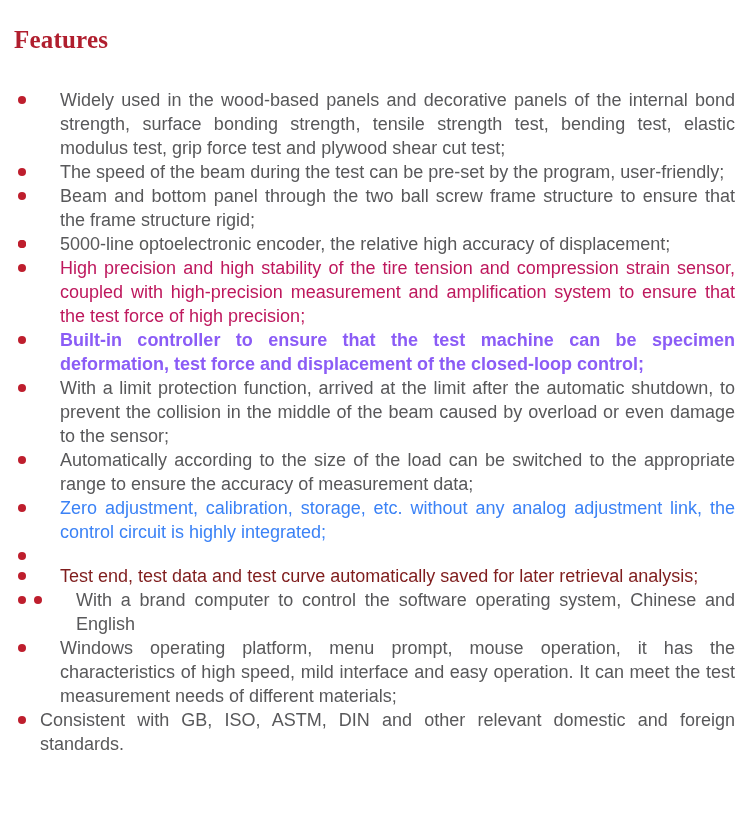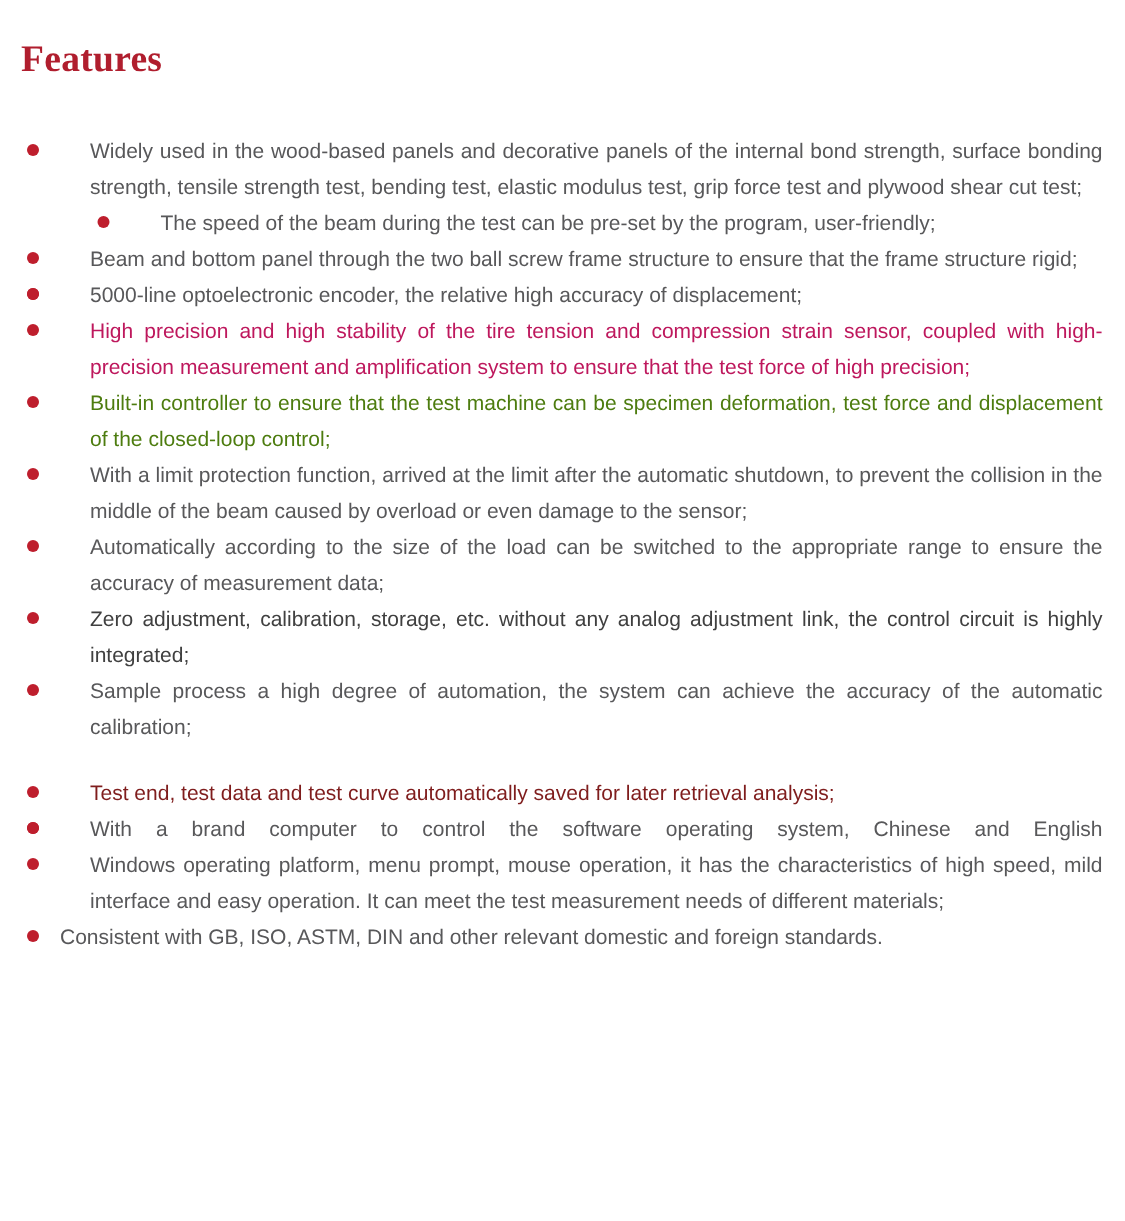--- a/index.html
+++ b/index.html
@@ -28,50 +28,51 @@
   }
   ul.features {
     list-style: none;
     margin: 34px 0 0 0;
     padding: 0;
   }
   .feature-item {
     position: relative;
     box-sizing: border-box;
     padding: 0 15px 0 60px;
-    font-size: 14px;
+    font-size: 18px;
     line-height: 24px;
     color: #58585a;
     text-align: justify;
   }
   .feature-item .bullet {
     position: absolute;
     left: 18px;
     top: 8px;
     width: 8px;
     height: 8px;
     border-radius: 50%;
     background: var(--bullet-color, #be1e2d);
   }
   .feature-item.justify-last {
     text-align-last: justify;
+    margin-left: 16px;
   }
 </style>
 </head>
 <body>
 
 <div class="page">
   <h1 class="heading">Features</h1>
   <ul class="features">
   <li class="feature-item" style="color: rgb(88, 88, 90);">
     <span class="bullet"></span>
     <span class="item-text">Widely used in the wood-based panels and decorative panels of the internal bond strength, surface bonding strength, tensile strength test, bending test, elastic modulus test, grip force test and plywood shear cut test;</span>
   </li>
 
-  <li class="feature-item" style="color: rgb(88, 88, 90); margin-left: 47px;">
+  <li class="feature-item" style="color: rgb(88, 88, 90);">
     <span class="bullet"></span>
     <span class="item-text">The speed of the beam during the test can be pre-set by the program, user-friendly;</span>
   </li>
 
   <li class="feature-item" style="color: rgb(88, 88, 90);">
     <span class="bullet"></span>
     <span class="item-text">Beam and bottom panel through the two ball screw frame structure to ensure that the frame structure rigid;</span>
   </li>
 
   <li class="feature-item" style="color: rgb(88, 88, 90);">
@@ -81,43 +82,42 @@
   <li class="feature-item" style="color: rgb(88, 88, 90);">
     <span class="bullet"></span>
     <span class="item-text">5000-line optoelectronic encoder, the relative high accuracy of displacement;</span>
   </li>
 
   <li class="feature-item" style="color: #be185d;">
     <span class="bullet"></span>
     <span class="item-text">High precision and high stability of the tire tension and compression strain sensor, coupled with high-precision measurement and amplification system to ensure that the test force of high precision;</span>
   </li>
 
-  <li class="feature-item" style="color: #4d7c0f;">
+  <li class="feature-item" style="color: #8b5cf6; font-weight: bold;">
     <span class="bullet"></span>
     <span class="item-text">Built-in controller to ensure that the test machine can be specimen deformation, test force and displacement of the closed-loop control;</span>
   </li>
 
   <li class="feature-item" style="color: rgb(88, 88, 90);">
     <span class="bullet"></span>
     <span class="item-text">With a limit protection function, arrived at the limit after the automatic shutdown, to prevent the collision in the middle of the beam caused by overload or even damage to the sensor;</span>
   </li>
 
   <li class="feature-item" style="color: rgb(88, 88, 90);">
     <span class="bullet"></span>
     <span class="item-text">Automatically according to the size of the load can be switched to the appropriate range to ensure the accuracy of measurement data;</span>
   </li>
 
-  <li class="feature-item" style="color: #404040;">
+  <li class="feature-item" style="color: #3b82f6;">
     <span class="bullet"></span>
     <span class="item-text">Zero adjustment, calibration, storage, etc. without any analog adjustment link, the control circuit is highly integrated;</span>
   </li>
 
   <li class="feature-item" style="color: rgb(88, 88, 90);">
     <span class="bullet"></span>
-    <span class="item-text">Sample process a high degree of automation, the system can achieve the accuracy of the automatic calibration;</span>
   </li>
 
   <li class="feature-item" style="color: #7f1d1d; margin-top: 20px;">
     <span class="bullet"></span>
     <span class="item-text">Test end, test data and test curve automatically saved for later retrieval analysis;</span>
   </li>
 
   <li class="feature-item" style="color: rgb(88, 88, 90);">
     <span class="bullet"></span>
   </li>

